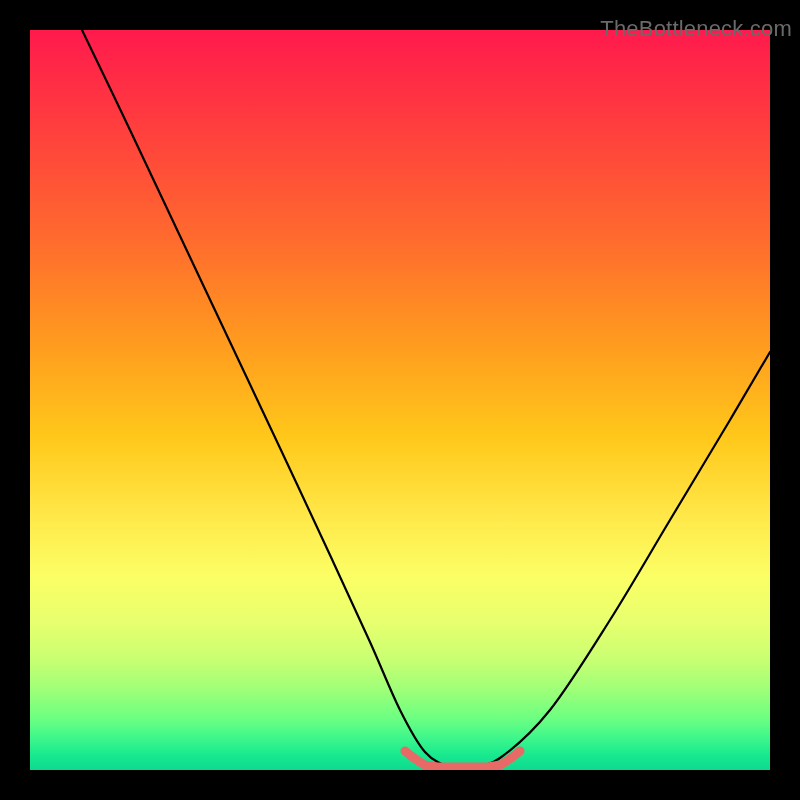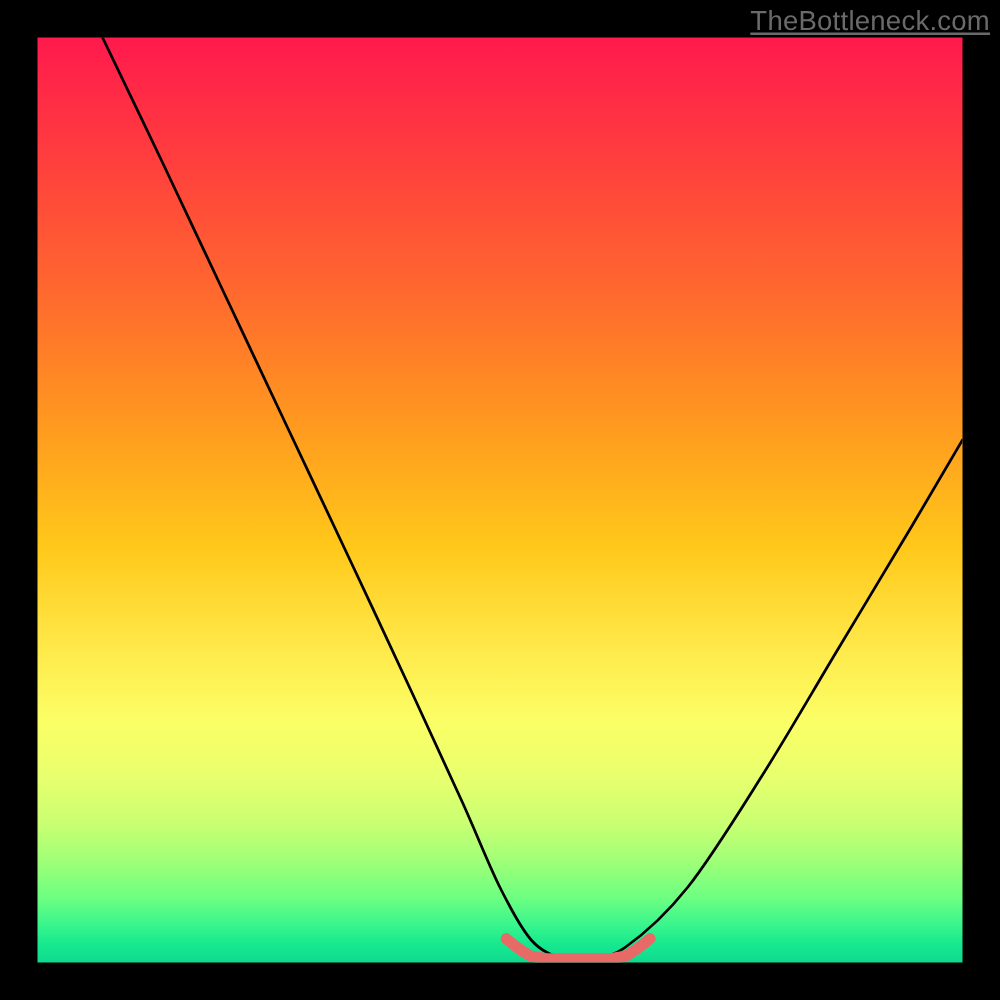--- a/index.html
+++ b/index.html
@@ -42,27 +42,26 @@
       #0fd990 100%
     );
   }
   .line-svg {
     position: absolute;
     left: 0;
     top: 0;
   }
   .watermark {
     position: absolute;
-    top: 4px;
+    top: 16px;
     right: 8px;
     font-size: 22px;
     font-weight: 500;
     color: #6a6a6a;
     letter-spacing: 0.2px;
-    text-decoration: underline;
   }
 </style>
 </head>
 <body>
 
 <div class="frame">
   <div class="plot">
     <svg class="line-svg" width="740" height="740" viewBox="0 0 740 740">
       <path id="curve-path" fill="none" stroke="#000" stroke-width="2.2" stroke-linecap="round" stroke-linejoin="round" d="M 52 0 C 60 16.666666666666668, 83.66666666666667 65.66666666666666, 100 100 C 116.33333333333333 134.33333333333334, 133.33333333333334 170.66666666666666, 150 206 C 166.66666666666666 241.33333333333334, 183.33333333333334 276.6666666666667, 200 312 C 216.66666666666666 347.3333333333333, 233.33333333333334 382.5, 250 418 C 266.6666666666667 453.5, 285 492.6666666666667, 300 525 C 315 557.3333333333334, 328.3333333333333 586.1666666666666, 340 612 C 351.6666666666667 637.8333333333334, 360.8333333333333 661.6666666666666, 370 680 C 379.1666666666667 698.3333333333334, 386.6666666666667 712.5, 395 722 C 403.3333333333333 731.5, 412.5 734.5, 420 737 C 427.5 739.5, 431.6666666666667 738.5, 440 737 C 448.3333333333333 735.5, 456.6666666666667 737.5, 470 728 C 483.3333333333333 718.5, 501.6666666666667 703, 520 680 C 538.3333333333334 657, 560 621.6666666666666, 580 590 C 600 558.3333333333334, 620 523.3333333333334, 640 490 C 660 456.6666666666667, 683.3333333333334 418, 700 390 C 716.6666666666666 362, 733.3333333333334 333.3333333333333, 740 322"></path>
       <path id="valley-path" fill="none" stroke="#e86a66" stroke-width="9" stroke-linecap="round" stroke-linejoin="round" d="M 375 721 Q 387 731 395 735 L 407 737 L 458 737 L 470 735 Q 478 731 490 721"></path>

